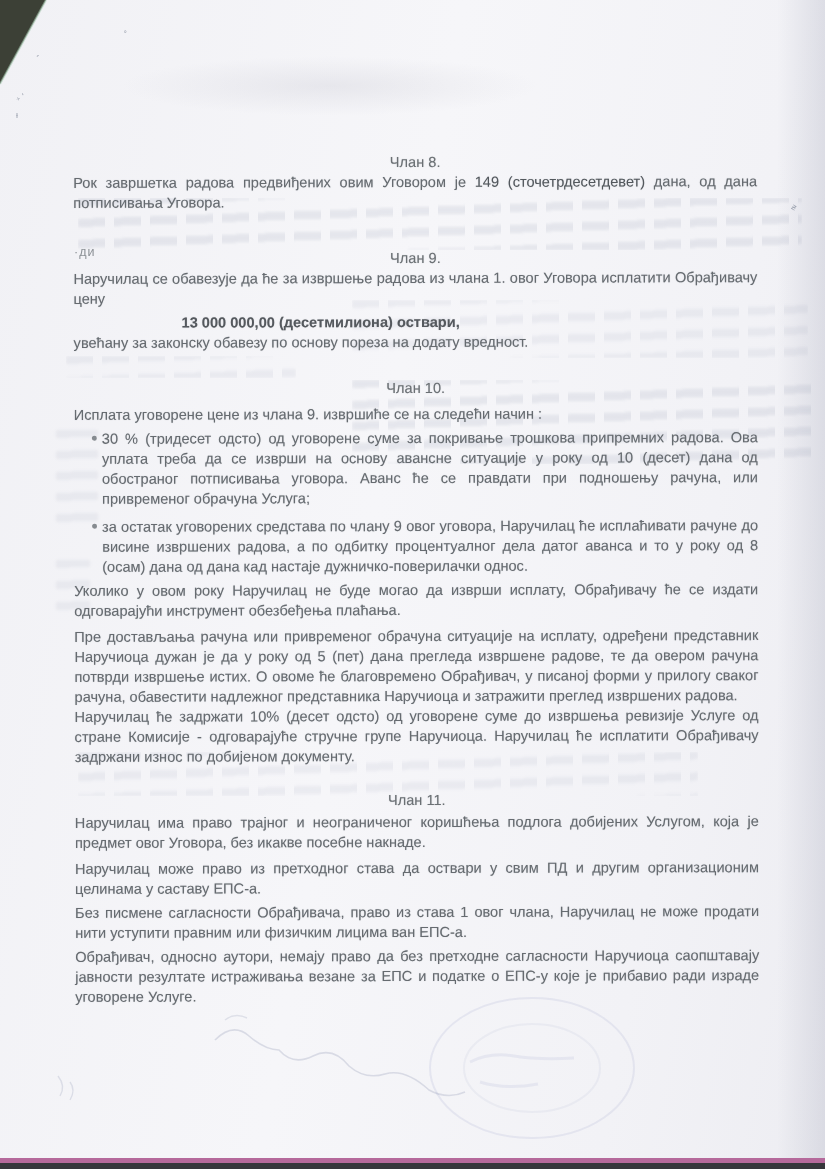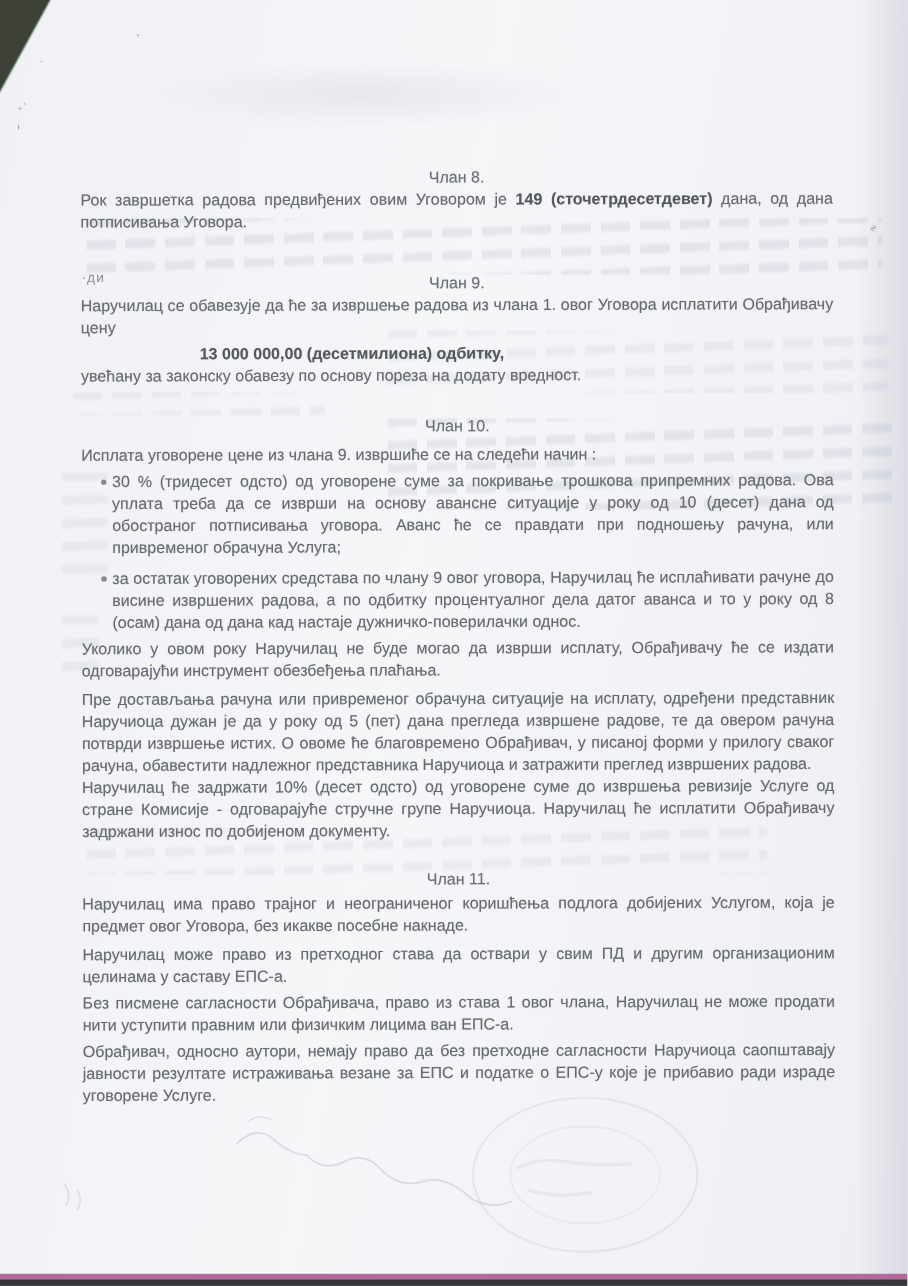--- a/index.html
+++ b/index.html
@@ -33,21 +33,21 @@
   .bleed.light{opacity:.38;}
   
   .content{
     position:absolute;left:74px;top:0;width:684px;z-index:2;
     color:#666b70;font-size:14.6px;line-height:20px;text-align:justify;
     text-shadow:0 0 1px rgba(120,126,132,.45);
     transform:rotate(-0.15deg);
   }
   .heading{text-align:center;font-weight:400;color:#6b7074;margin:0;}
   .par{margin:0;}
-  .b{font-weight:700;color:#53585d;margin-top:26px;}
+  .b{font-weight:400;color:#53585d;margin-top:26px;}
   .price-line{margin:4px 0 0 0;padding-left:108px;text-align:left;font-weight:700;color:#55595e;}
   .bullet{position:relative;margin:0;padding-left:28px;}
   .dot{position:absolute;left:18px;top:7px;width:5px;height:5px;border-radius:50%;background:#868b90;}
   .mt-p1{margin-top:152px;}
   .mt-par8{margin-top:0;}
   .mt-h9{margin-top:36px;}
   .mt-vat{margin-top:0;}
   .mt-h10{margin-top:26px;}
   .mt-i10{margin-top:6px;}
   .mt-b1{margin-top:4px;}
@@ -103,21 +103,21 @@
     <path d="M58,96 q8,10 2,20 m10,-14 q6,8 0,18" fill="none" stroke="rgba(132,140,172,0.22)" stroke-width="1.4"></path>
   </svg>
 
   <div class="content">
 
     <div class="heading mt-p1">Члан 8.</div>
     <p class="par mt-par8"><span>Рок завршетка радова предвиђених овим Уговором је  </span><span class="b">149 (сточетрдесетдевет)</span><span> дана, од дана потписивања Уговора.</span></p>
 
     <div class="heading mt-h9">Члан 9.</div>
     <p class="par">Наручилац се обавезује да ће за извршење радова из члана 1. овог Уговора исплатити Обрађивачу цену</p>
-    <p class="par price-line"><span>13 000 000,00</span><span> (десетмилиона) одбитку,</span></p>
+    <p class="par price-line"><span>13 000 000,00</span><span> (десетмилиона) оствари,</span></p>
     <p class="par mt-vat">увећану за законску обавезу по основу пореза на додату вредност.</p>
 
     <div class="heading mt-h10">Члан 10.</div>
     <p class="par mt-i10">Исплата уговорене цене из члана 9. извршиће се на следећи начин :</p>
 
     <div class="bullet mt-b1">
       <span class="dot"></span>
       <span>30 % (тридесет одсто) од уговорене суме за покривање трошкова припремних радова. Ова уплата треба да се изврши на основу авансне ситуације у року од 10 (десет) дана од обостраног потписивања уговора. Аванс ће се правдати при подношењу рачуна, или привременог обрачуна Услуга;</span>
     </div>
     <div class="bullet mt-b2">

